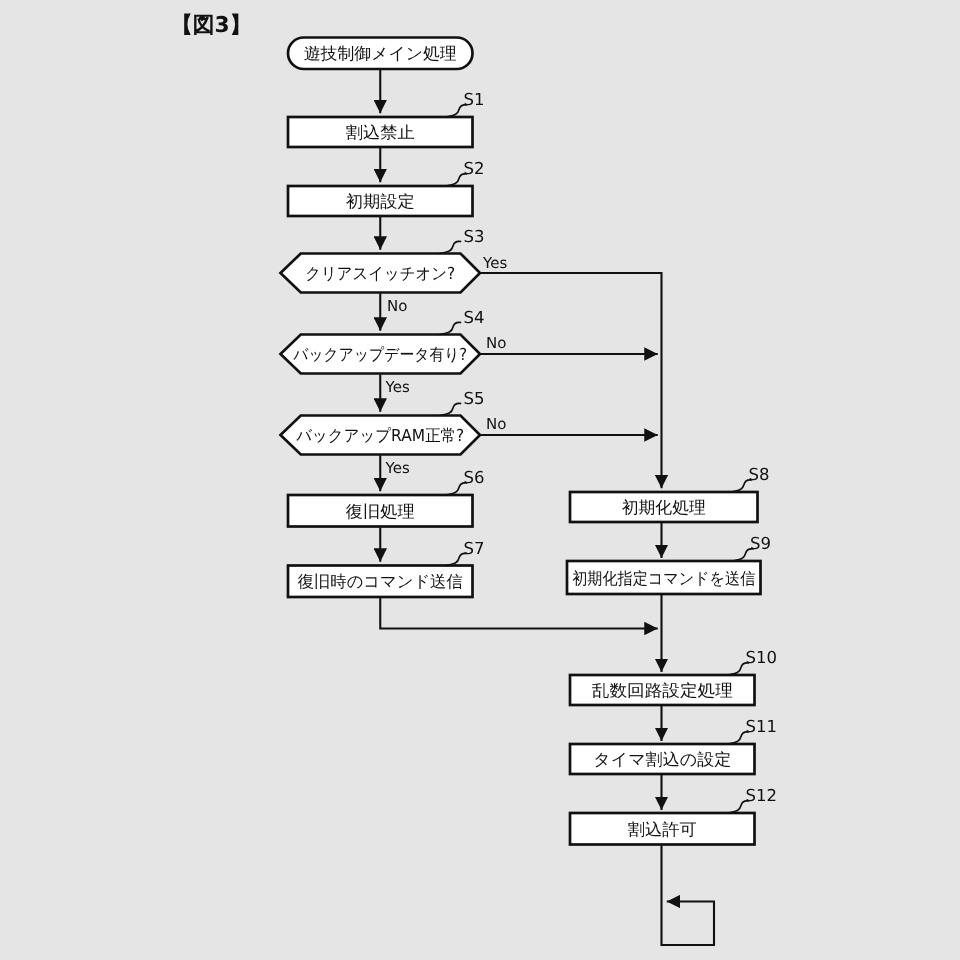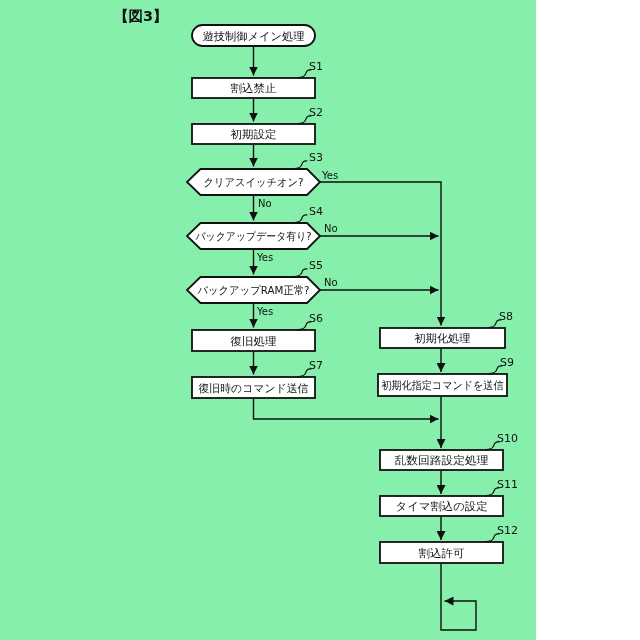--- a/index.html
+++ b/index.html
@@ -2,23 +2,23 @@
 <html><head>
 <meta charset="utf-8">
 <style>
   html, body {
     margin: 0;
     padding: 0;
     background: #ffffff;
     font-family: "DejaVu Sans", sans-serif;
   }
   .page {
-    width: 536px;
+    width: 640px;
     height: 640px;
-    background: #86efac;
+    background: #e5e5e5;
     position: relative;
     overflow: hidden;
   }
   svg { display: block; }
   .shape {
     fill: #ffffff;
     stroke: #111111;
     stroke-width: 1.8;
   }
   .edge {

